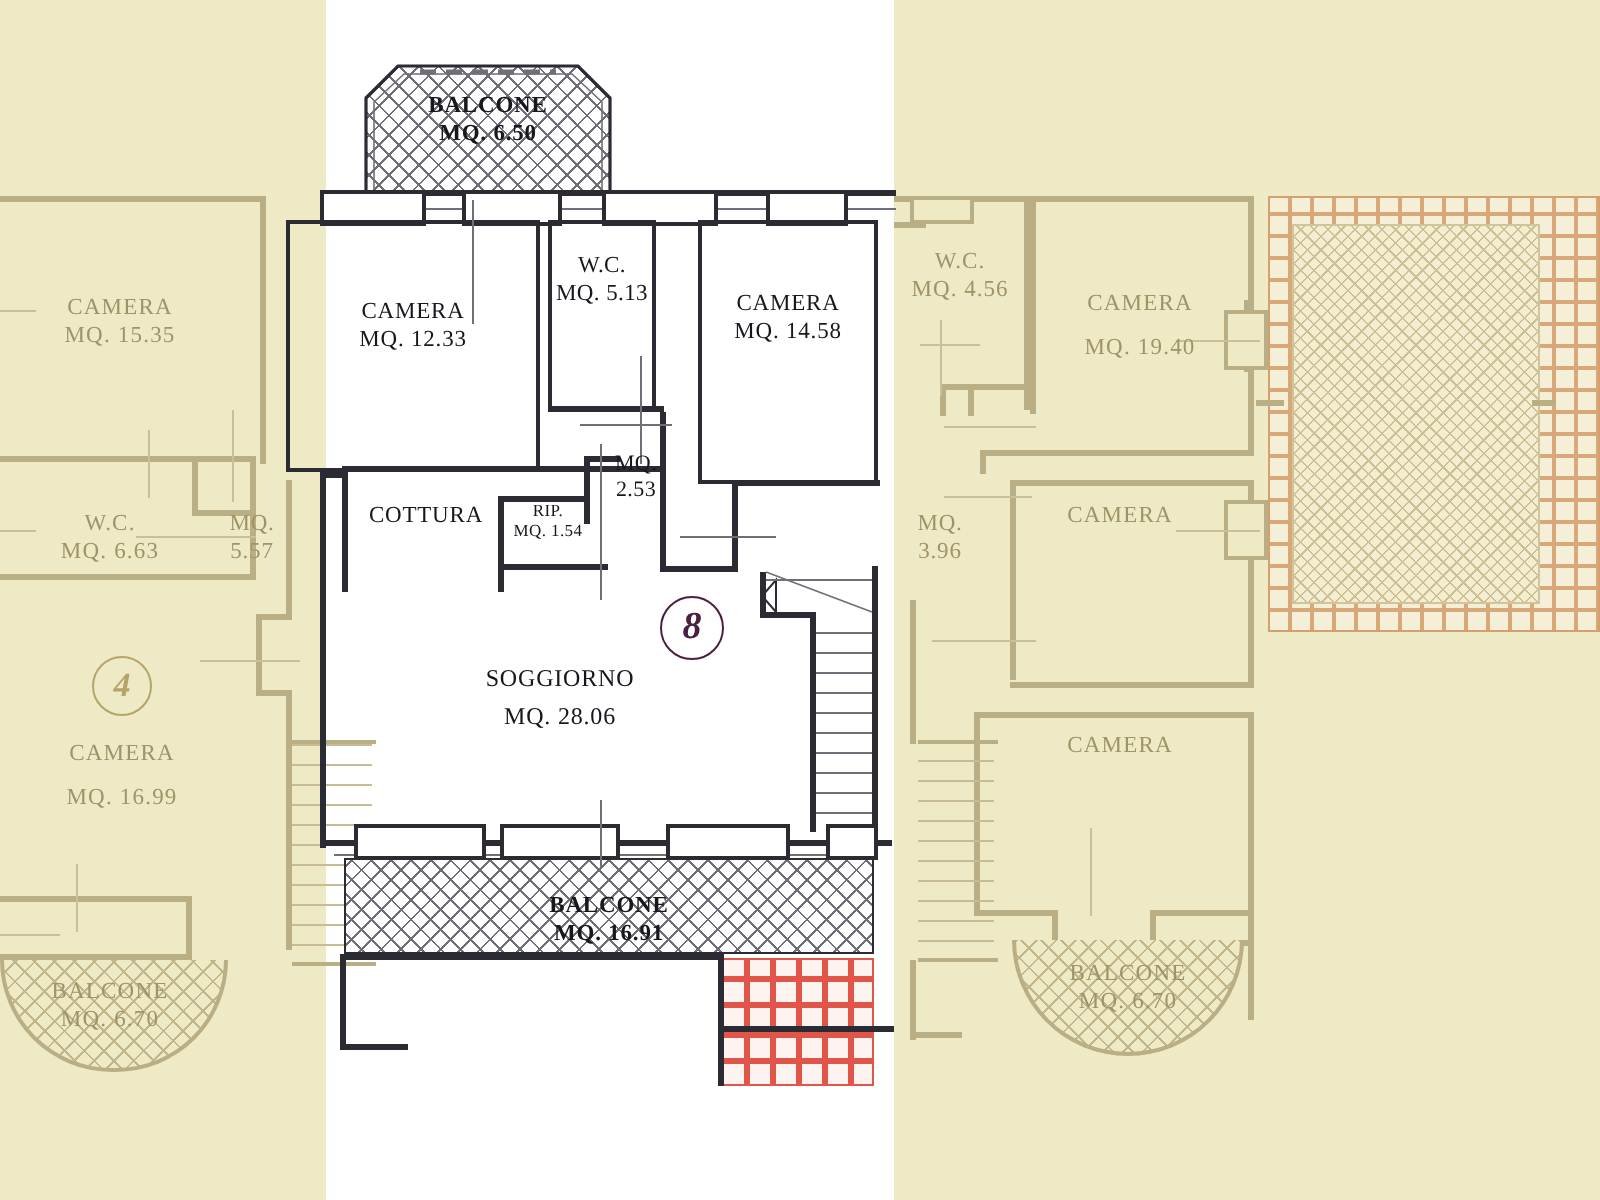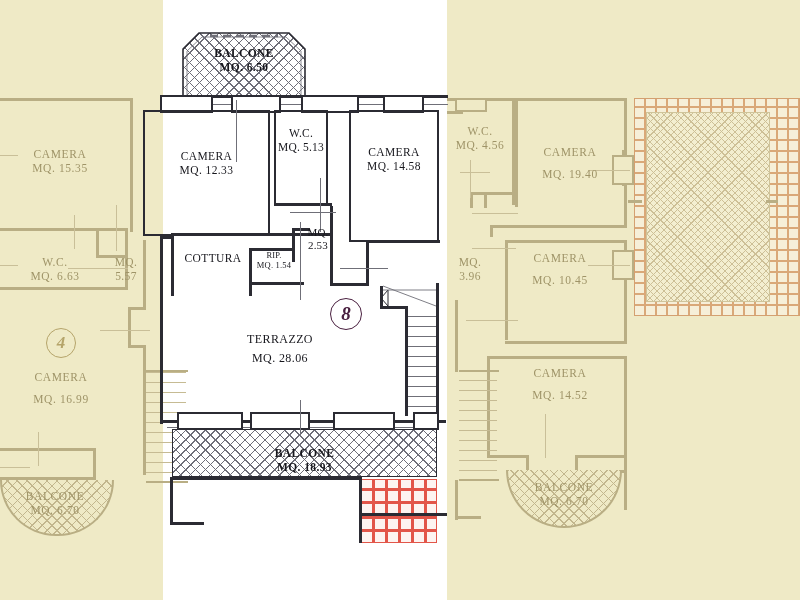--- a/index.html
+++ b/index.html
@@ -260,25 +260,23 @@
   <div class="lbl f" style="left:514px;width:112px;top:142px;font-size:11.5px;letter-spacing:.6px;line-height:1.9;">
     <span class="n">CAMERA</span>
     <span class="n">MQ. 19.40</span>
   </div>
   <div class="lbl f" style="left:449px;width:42px;top:255px;font-size:11.5px;letter-spacing:.4px;">
     <span class="n">MQ.</span>
     <span class="n">3.96</span>
   </div>
   <div class="lbl f" style="left:504px;width:112px;top:248px;font-size:11.5px;letter-spacing:.6px;line-height:1.9;">
     <span class="n">CAMERA</span>
-    <span class="n">MQ. 10.45</span>
   </div>
   <div class="lbl f" style="left:504px;width:112px;top:363px;font-size:11.5px;letter-spacing:.6px;line-height:1.9;">
     <span class="n">CAMERA</span>
-    <span class="n">MQ. 14.52</span>
   </div>
   <div class="lbl f" style="left:506px;width:116px;top:480px;font-size:11.5px;letter-spacing:.6px;">
     <span class="n">BALCONE</span>
     <span class="n">MQ. 6.70</span>
   </div>
 
   <div class="hatch-diag" style="left:183px;top:33px;width:122px;height:62px;
               clip-path: polygon(16px 0, 106px 0, 122px 16px, 122px 62px, 0 62px, 0 16px);"></div>
   <svg class="ov">
     <polygon points="183,49 199,33 289,33 305,49 305,97 183,97" fill="none" stroke="#2b2b33" stroke-width="1.6"></polygon>
@@ -377,21 +375,21 @@
   </div>
   <div class="lbl" style="left:251px;width:46px;top:250px;font-size:8.5px;letter-spacing:.2px;">
     <span class="n">RIP.</span>
     <span class="n">MQ. 1.54</span>
   </div>
   <div class="lbl" style="left:298px;width:40px;top:226px;font-size:11px;letter-spacing:.2px;">
     <span class="n">MQ.</span>
     <span class="n">2.53</span>
   </div>
   <div class="lbl" style="left:200px;width:160px;top:330px;font-size:12px;letter-spacing:.4px;line-height:1.55;">
-    <span class="n">TERRAZZO</span>
+    <span class="n">SOGGIORNO</span>
     <span class="n">MQ. 28.06</span>
   </div>
   <div class="lbl" style="left:172px;width:265px;top:446px;font-size:11.5px;font-weight:600;letter-spacing:.4px;">
     <span class="n">BALCONE</span>
-    <span class="n">MQ. 18.93</span>
+    <span class="n">MQ. 16.91</span>
   </div>
 
 </div>
 
 </body></html>

